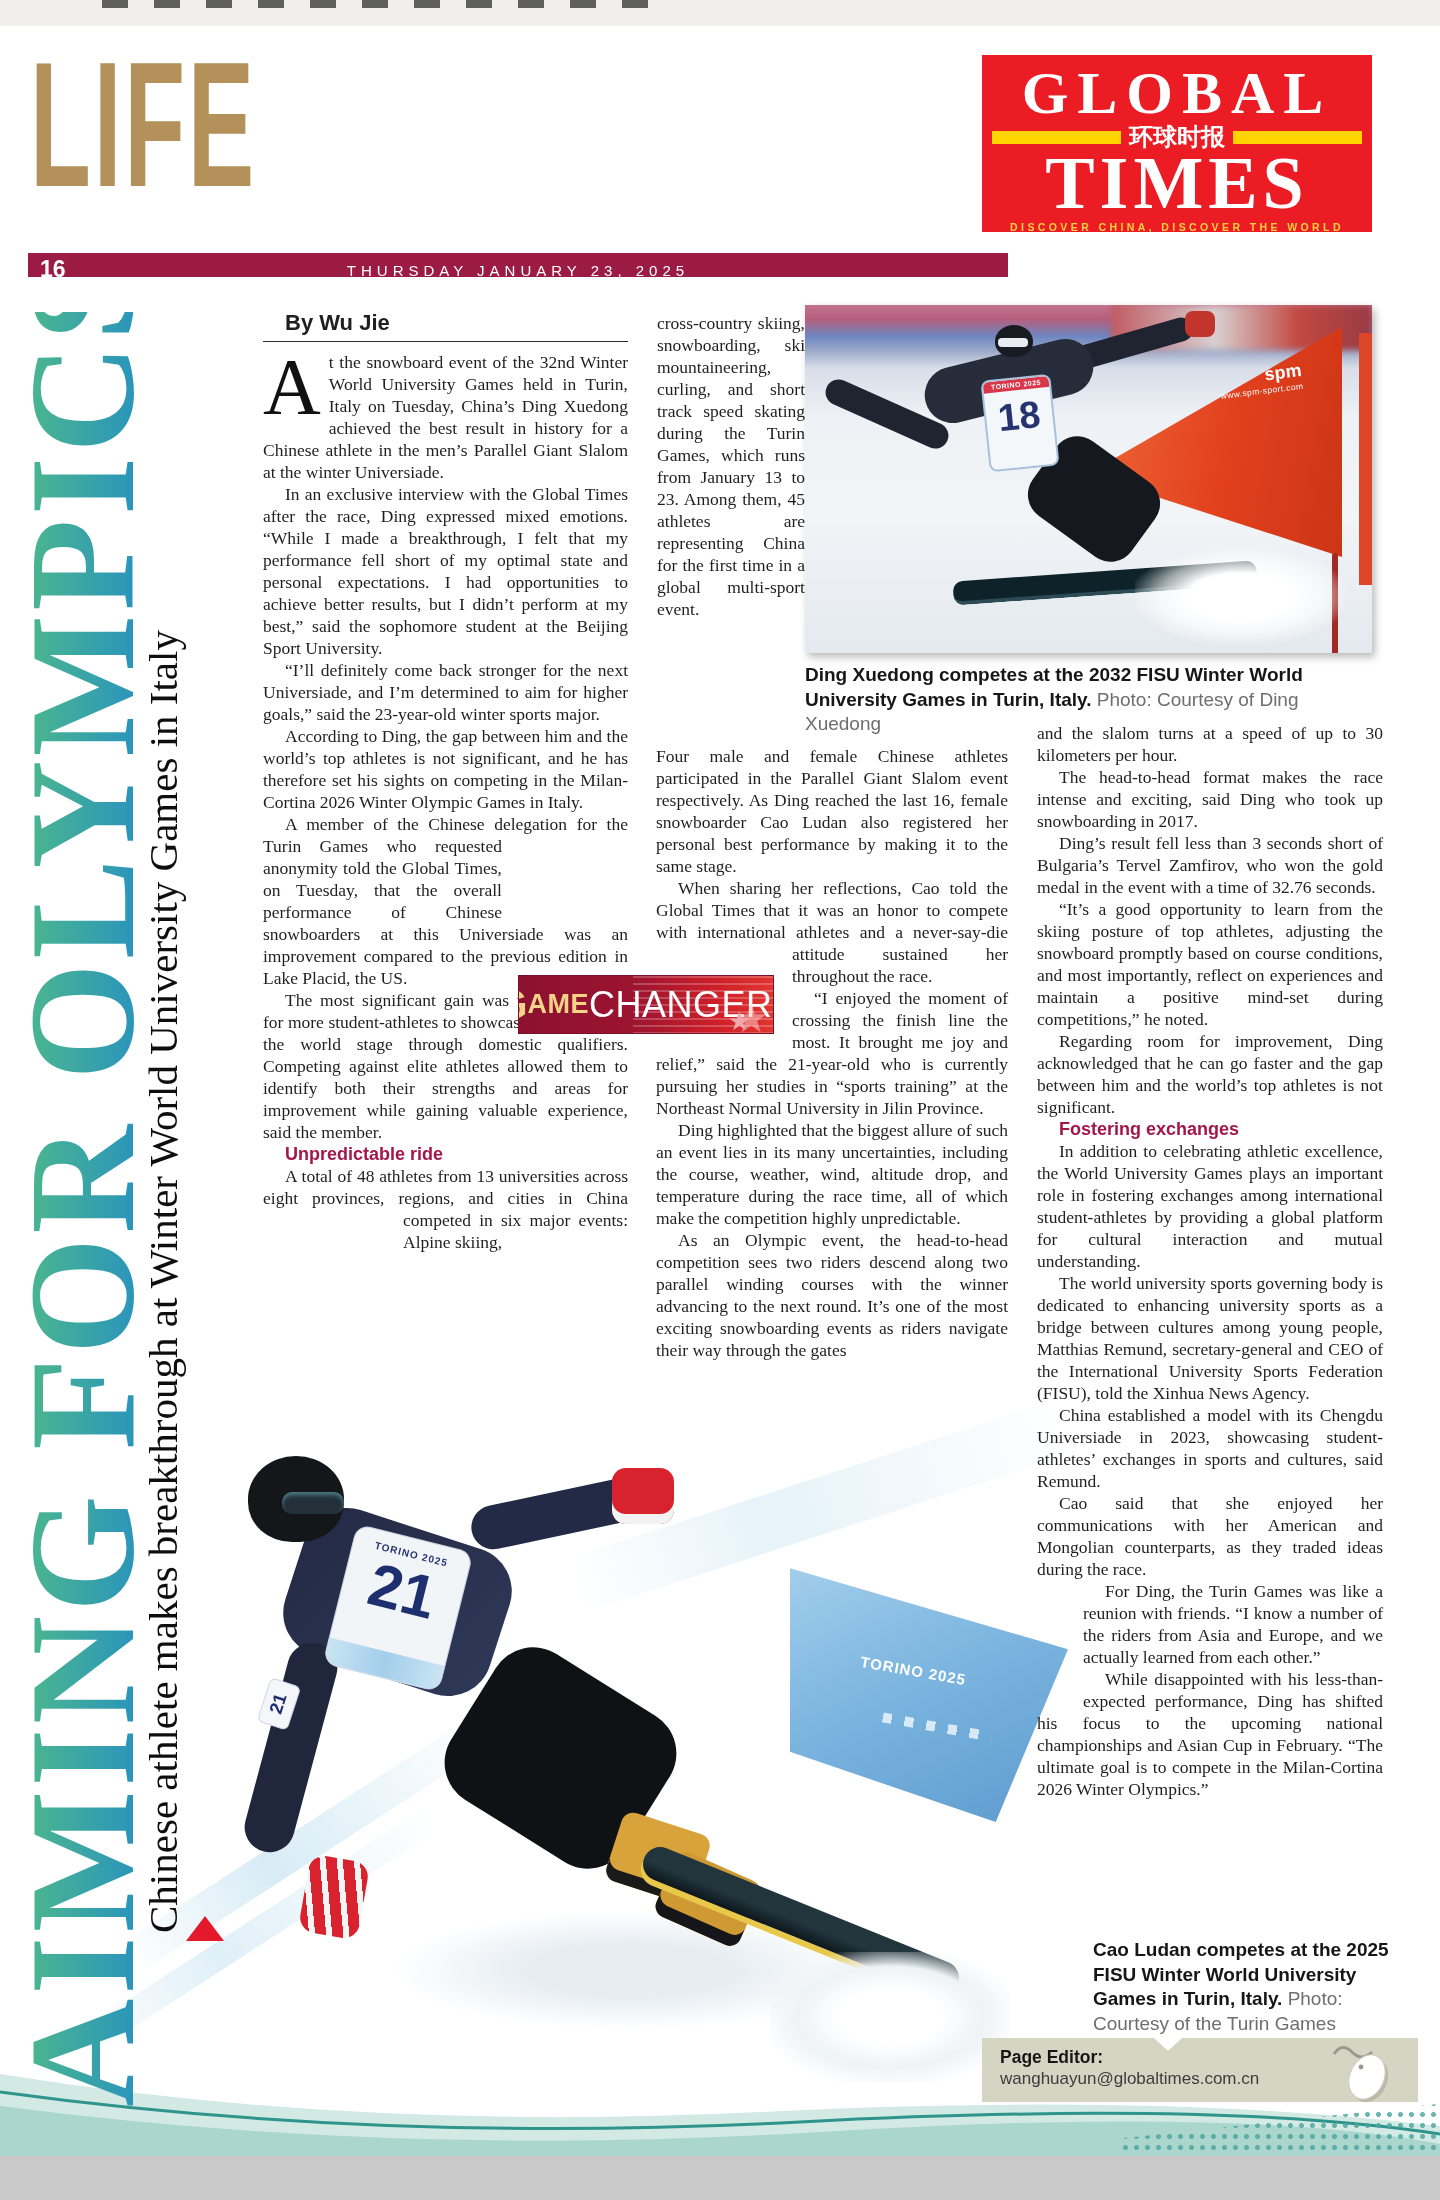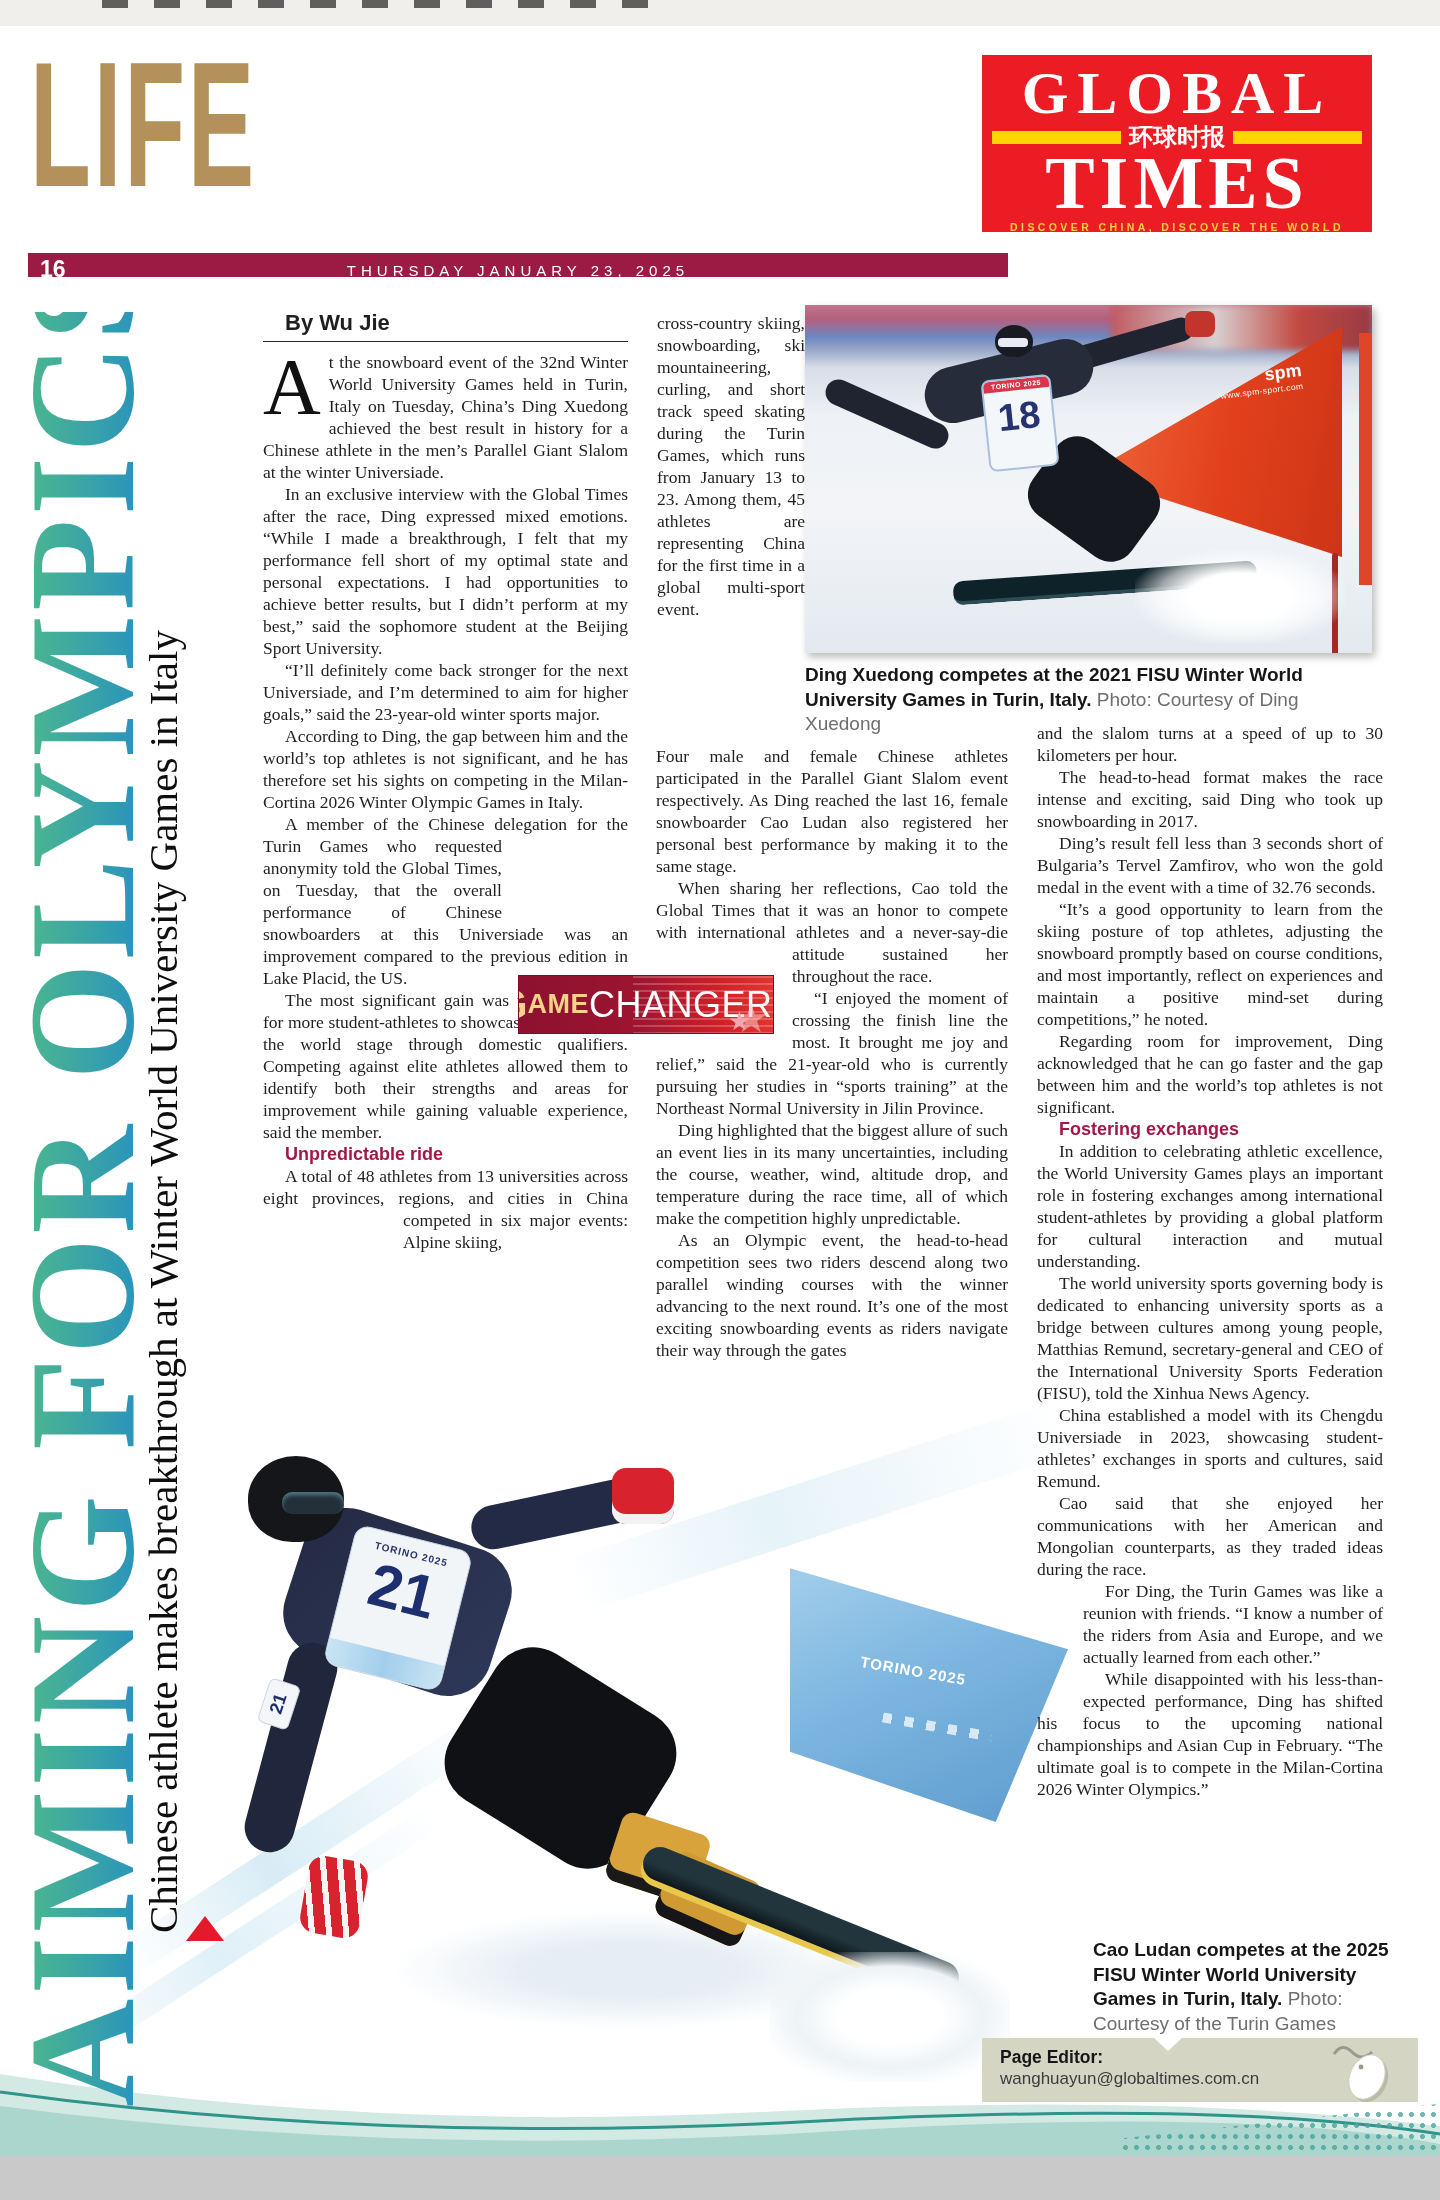--- a/index.html
+++ b/index.html
@@ -293,21 +293,21 @@
     <div class="pt-legs"></div>
     <div class="pt-board"></div>
     <div class="pt-spray"></div>
     <div class="pt-bib">
       <div class="pt-bib-strip">TORINO 2025</div>
       <div class="pt-bib-num">18</div>
     </div>
   </div>
 
   <div class="cap cap1">
-    <span class="cap-bold">Ding Xuedong competes at the 2021 FISU Winter World University Games in Turin, Italy.</span>
+    <span class="cap-bold">Ding Xuedong competes at the 2032 FISU Winter World University Games in Turin, Italy.</span>
     <span class="cap-credit">Photo: Courtesy of Ding Xuedong</span>
   </div>
 
   <div class="photo-bottom">
     <div class="pb-shadow"></div>
     <div class="pb-flag">
       <div class="pb-flag-text">TORINO 2025</div>
       <div class="pb-flag-logos"></div>
     </div>
     <div class="pb-arm-r"></div>

